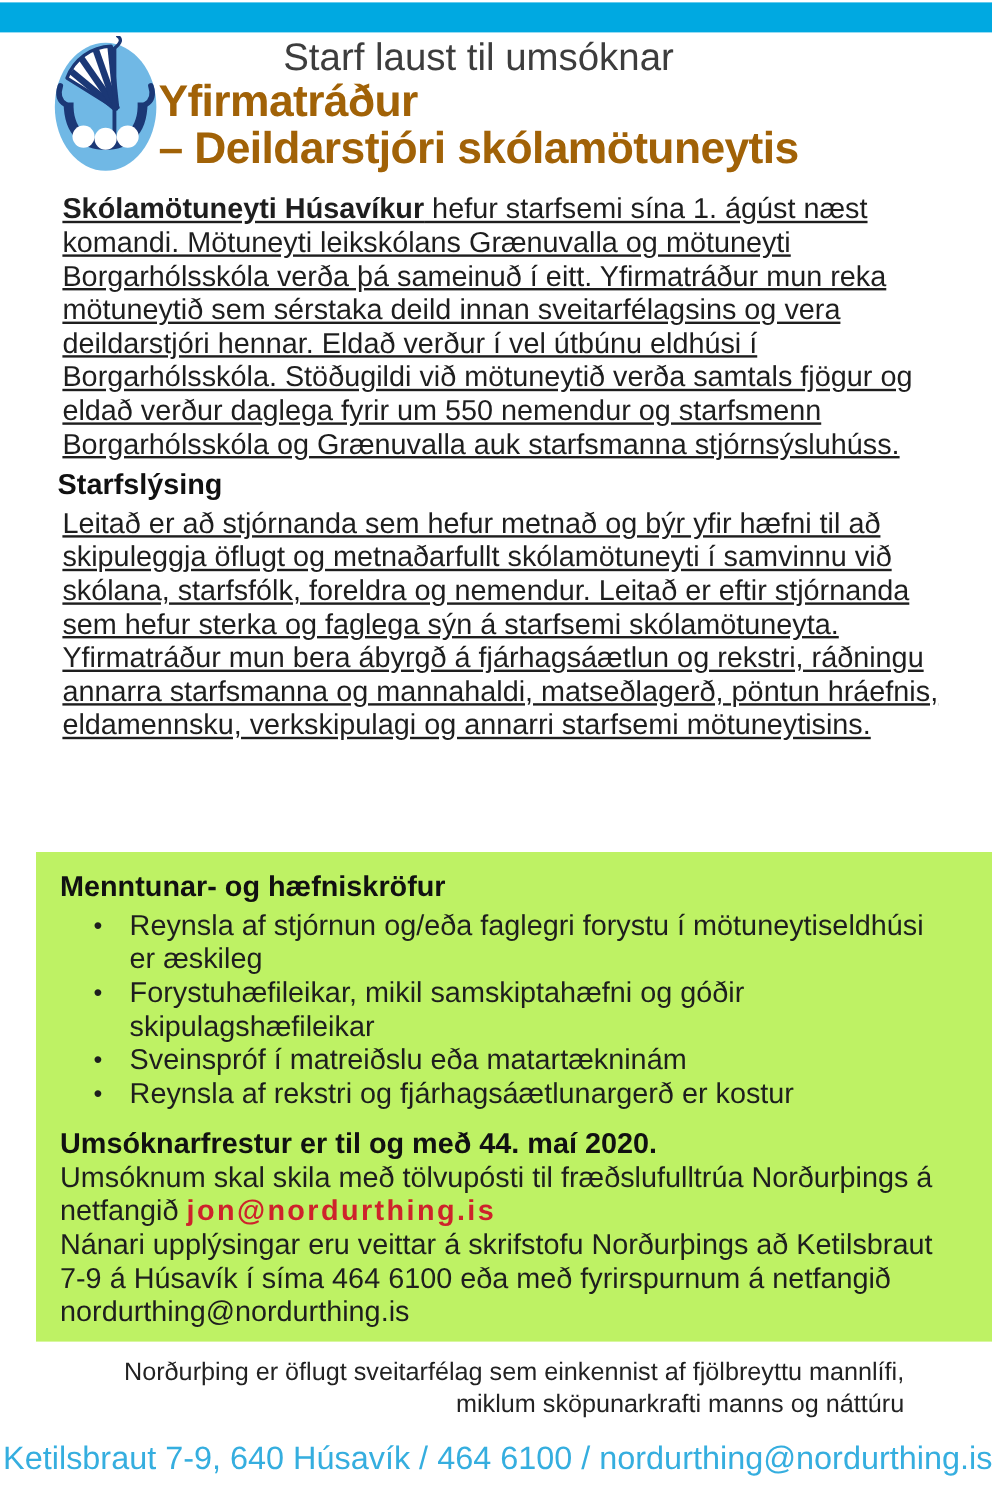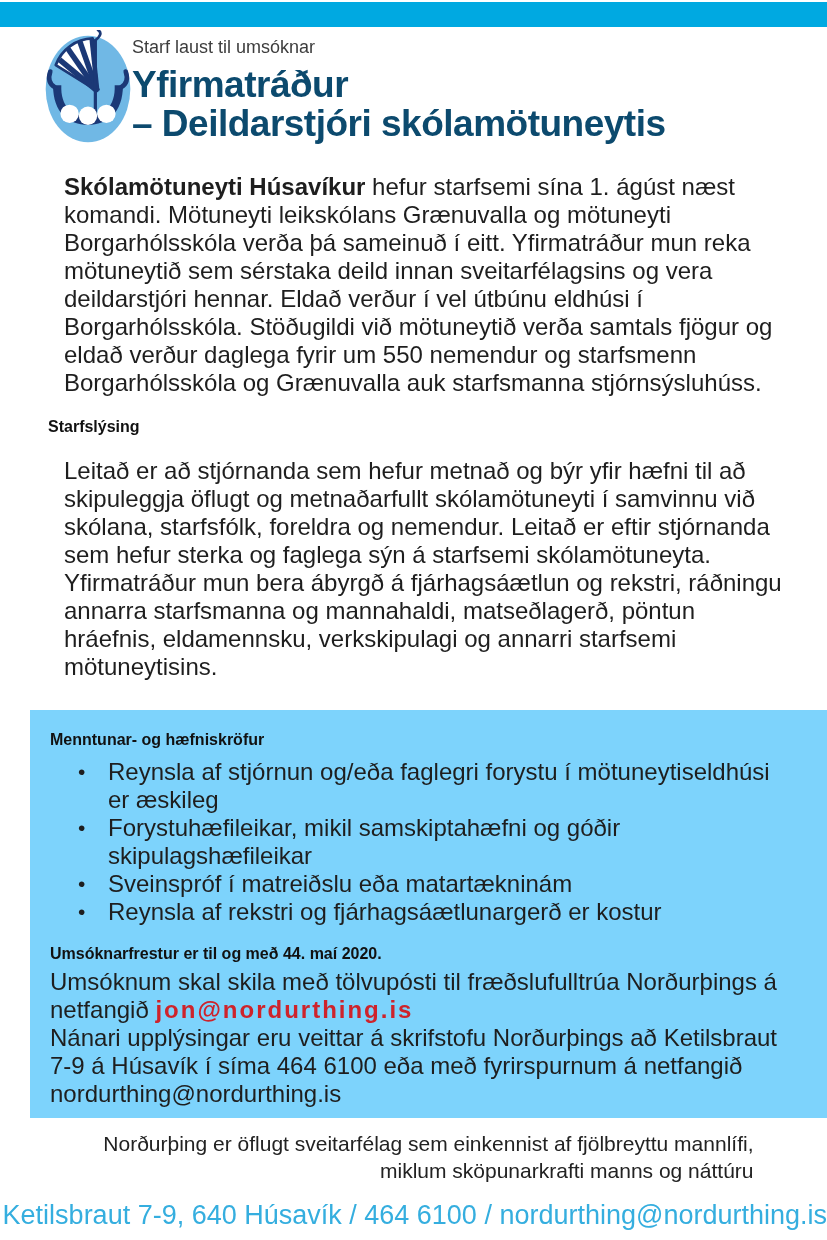--- a/index.html
+++ b/index.html
@@ -22,55 +22,56 @@
   .header {
     position: absolute;
     top: 30px; left: 42px;
     display: flex;
     align-items: flex-start;
   }
   .logo { width: 92px; height: 118px; flex: 0 0 auto; }
   .logo svg { width: 100%; height: 100%; display: block; }
   .header-text { margin-left: -2px; padding-top: 1px; }
   .kicker {
-    font-size: 18px;
+    font-size: 32px;
     line-height: 32px;
     color: #3d3d3d;
     font-weight: 400;
+    text-align: center;
   }
   .title {
     font-size: 37px;
     line-height: 39px;
     font-weight: 700;
-    color: #0c4a6e;
+    color: #a16207;
     letter-spacing: -0.5px;
     margin-top: 2px;
   }
   .content {
     position: absolute;
     top: 157px; left: 48px;
     width: 750px;
     font-size: 24px;
     line-height: 28px;
   }
-  .content p { margin: 16px; }
+  .content p { margin: 4px; text-decoration: underline; }
   .section-heading {
-    font-size: 16px;
+    font-size: 24px;
     line-height: 28px;
     font-weight: 700;
     color: #111111;
   }
   .intro { margin-bottom: 8px; }
   .h-starfslysing { margin-top: 6px; }
   .p-desc2 { margin-top: 28px; }
   .graybox {
     position: absolute;
     top: 710px; left: 30px; right: 0;
     height: 408px;
-    background: #7dd3fc;
+    background: #bef264;
     padding: 16px 30px 0 20px;
     font-size: 24px;
     line-height: 28px;
   }
   .graybox p { margin: 0; }
   .req-list { list-style: none; margin-top: 4px; }
   .req-list li {
     display: flex;
     align-items: flex-start;
     padding-left: 28px;

